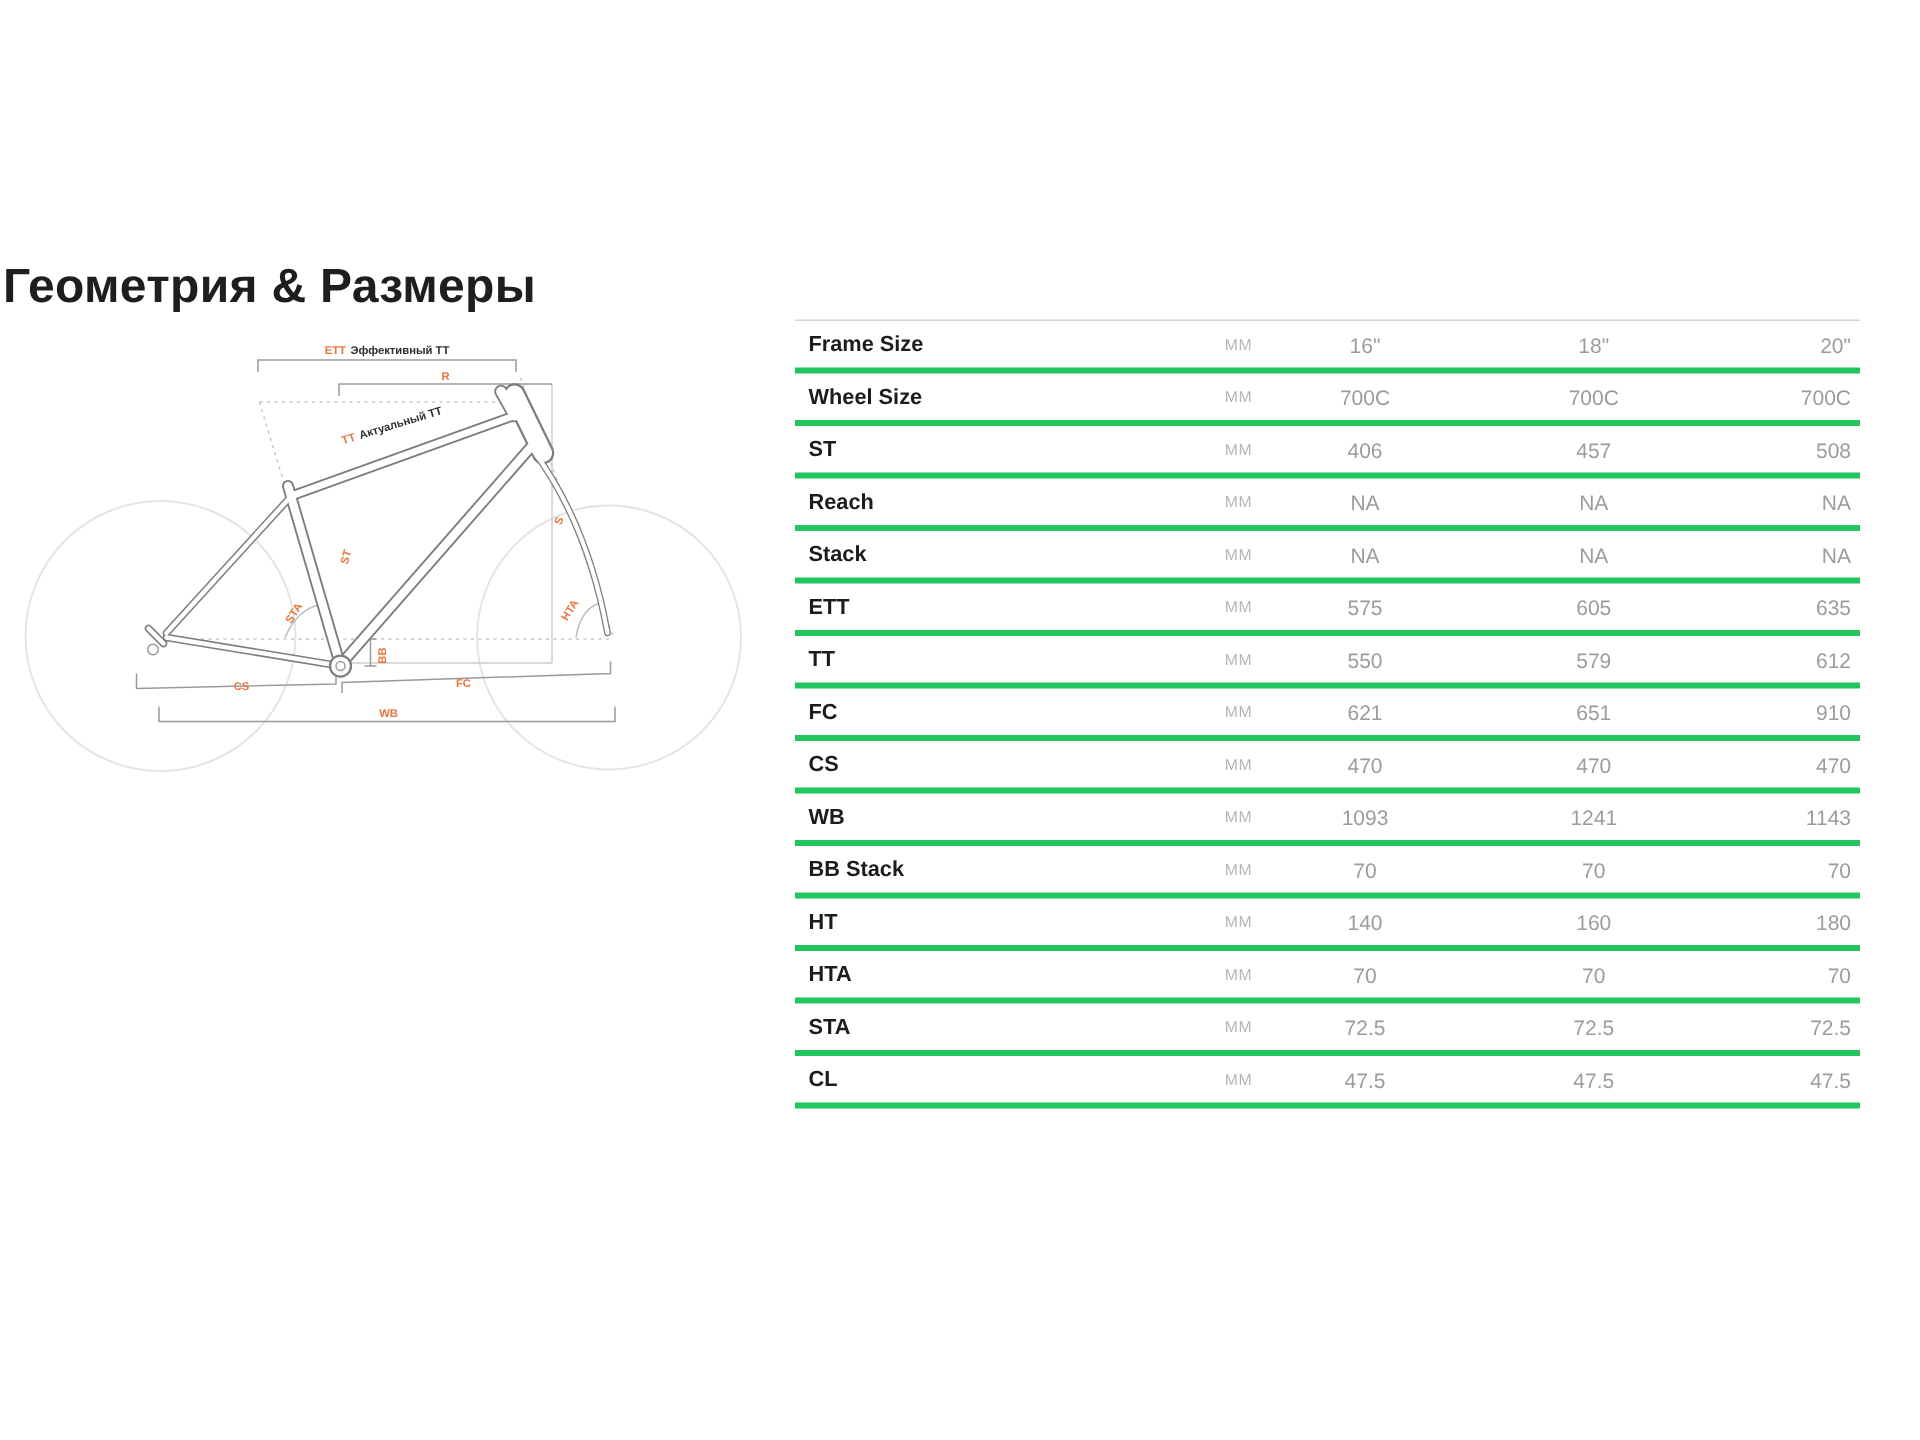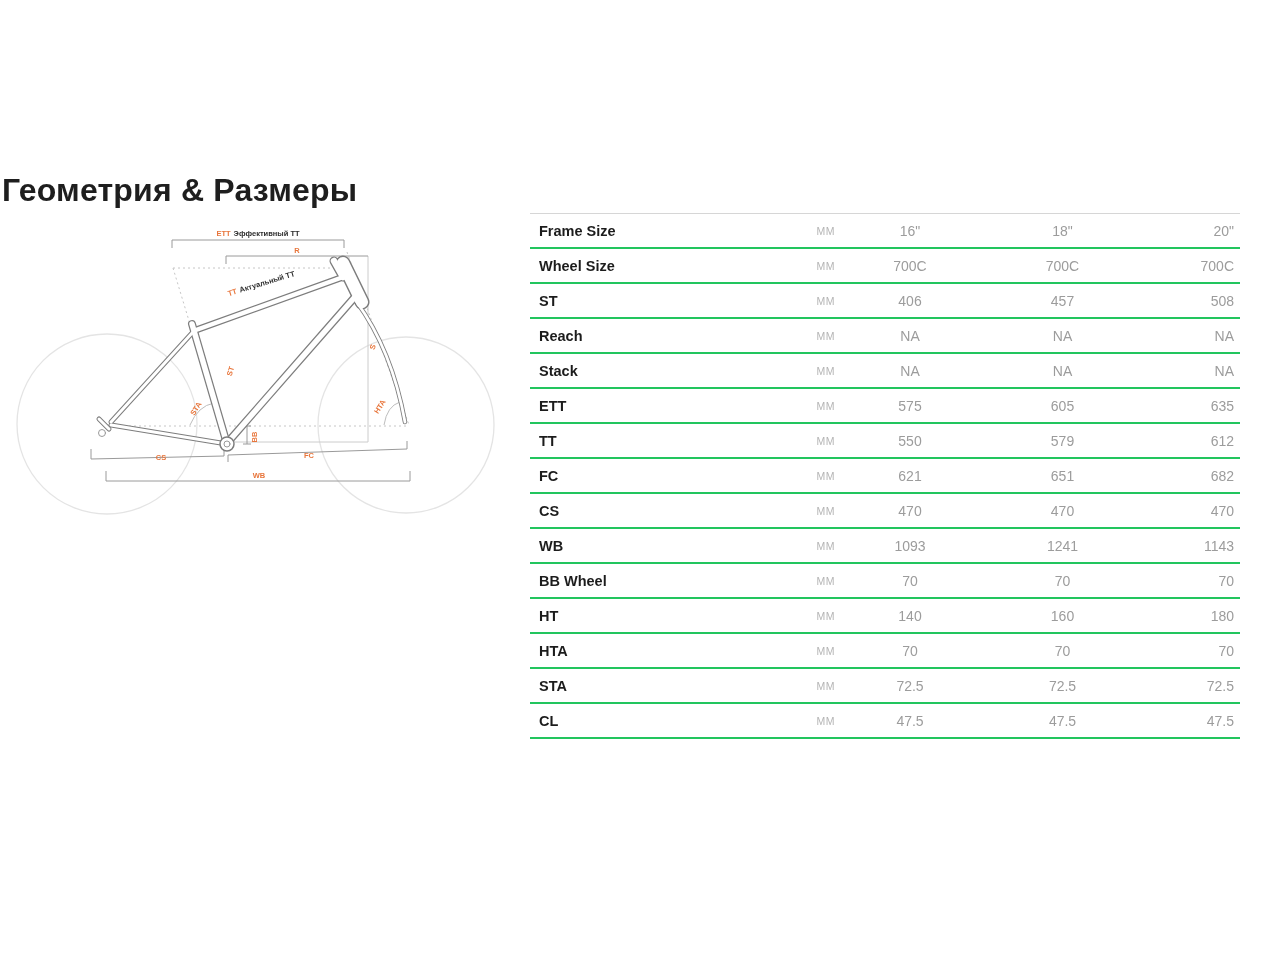--- a/index.html
+++ b/index.html
@@ -6,21 +6,21 @@
   .canvas{position:relative;width:1280px;height:960px;background:#fff;overflow:hidden;
           font-family:"Liberation Sans",sans-serif;}
   .page-title{position:absolute;left:2px;top:172px;margin:0;font-size:32px;font-weight:bold;
               color:#1e1e1e;letter-spacing:.2px;}
   .diagram{position:absolute;left:0;top:208px;width:500px;height:322px;}
 
   .spec{position:absolute;left:530px;top:213px;width:710px;}
   .spec-title{font-size:15px;font-weight:bold;color:#1c1c1c;line-height:20px;margin-bottom:17px;}
   .spec-table{border-top:1px solid #d6d6d6;}
   .row{display:grid;grid-template-columns:220px 85px 150px 155px 100px;align-items:center;
-       height:35px;box-sizing:border-box;border-bottom:2px solid #22c55e;}
+       height:35px;box-sizing:border-box;border-bottom:4px solid #22c55e;}
   .c{white-space:nowrap;}
   .label{font-size:14.5px;font-weight:bold;color:#1c1c1c;padding-left:9px;}
   .unit{font-size:10.5px;color:#b5b5b5;text-align:right;text-transform:uppercase;letter-spacing:.5px;}
   .v{font-size:14px;color:#9c9c9c;}
   .v1,.v2{text-align:center;}
   .v3{text-align:right;padding-right:6px;}
 
   
   .lbl{font-family:"Liberation Sans",sans-serif;font-size:7.5px;font-weight:bold;}
   .org{fill:#E8763C;}
@@ -165,41 +165,41 @@
     <div class="c v v1">550</div>
     <div class="c v v2">579</div>
     <div class="c v v3">612</div>
   </div>
 
   <div class="row">
     <div class="c label">FC</div>
     <div class="c unit">мм</div>
     <div class="c v v1">621</div>
     <div class="c v v2">651</div>
-    <div class="c v v3">682</div>
+    <div class="c v v3">910</div>
   </div>
 
   <div class="row">
     <div class="c label">CS</div>
     <div class="c unit">мм</div>
     <div class="c v v1">470</div>
     <div class="c v v2">470</div>
     <div class="c v v3">470</div>
   </div>
 
   <div class="row">
     <div class="c label">WB</div>
     <div class="c unit">мм</div>
     <div class="c v v1">1093</div>
     <div class="c v v2">1241</div>
     <div class="c v v3">1143</div>
   </div>
 
   <div class="row">
-    <div class="c label">BB Wheel</div>
+    <div class="c label">BB Stack</div>
     <div class="c unit">мм</div>
     <div class="c v v1">70</div>
     <div class="c v v2">70</div>
     <div class="c v v3">70</div>
   </div>
 
   <div class="row">
     <div class="c label">HT</div>
     <div class="c unit">мм</div>
     <div class="c v v1">140</div>

